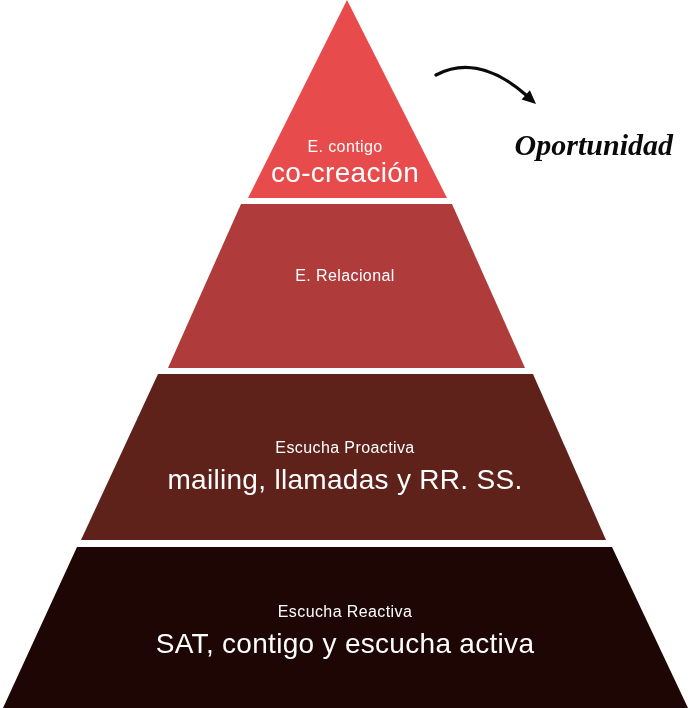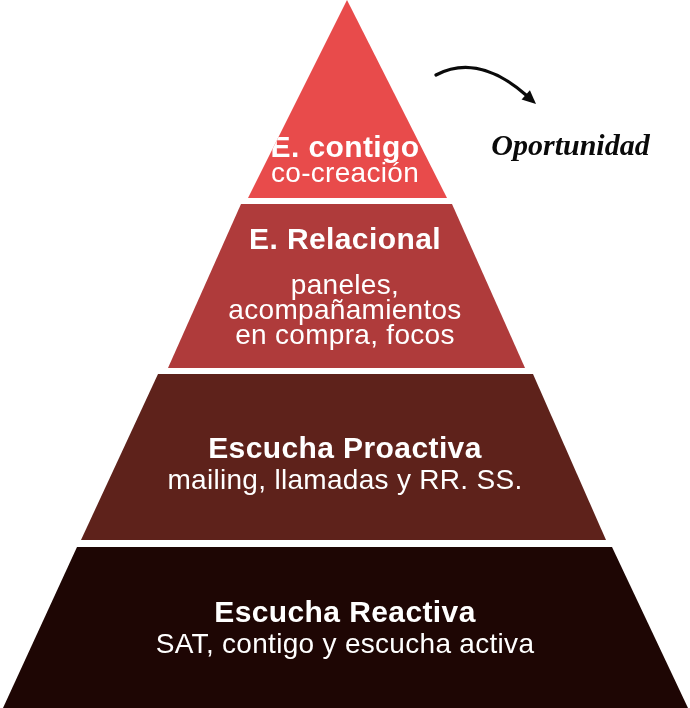--- a/index.html
+++ b/index.html
@@ -21,22 +21,22 @@
     width: 690px;
     display: flex;
     flex-direction: column;
     align-items: center;
     justify-content: center;
     text-align: center;
     color: var(--text-color, #ffffff);
     box-sizing: border-box;
   }
   .level .title {
-    font-weight: 700;
-    font-size: 30px;
+    font-weight: 400;
+    font-size: 16px;
     line-height: 26px;
     letter-spacing: 0.4px;
   }
   .level .subtitle {
     font-weight: 400;
     font-size: 28px;
     line-height: 25px;
     letter-spacing: 0.3px;
     white-space: pre-line;
   }
@@ -81,44 +81,41 @@
     stroke-linecap: round;
   }
   .curved-arrow polygon {
     fill: var(--ink-color, #000000);
   }
   .annotation {
     position: absolute;
     left: 468px;
     top: 128px;
     width: 205px;
-    text-align: center;
+    text-align: right;
     font-family: "Liberation Serif", "DejaVu Serif", serif;
     font-style: italic;
     font-weight: 600;
     font-size: 30px;
     line-height: 34px;
     color: var(--ink-color, #000000);
   }
 </style>
 </head>
 <body>
 
 <div class="stage">
 
   <div class="level level-1" style="background: rgb(232, 75, 75);">
     <div class="title">E. contigo</div>
     <div class="subtitle">co-creación</div>
   </div>
 
   <div class="level level-2" style="background: rgb(175, 59, 59);">
     <div class="title">E. Relacional</div>
-    <div class="subtitle">paneles,
-acompañamientos
-en compra, focos</div>
   </div>
 
   <div class="level level-3" style="background: rgb(94, 34, 27);">
     <div class="title">Escucha Proactiva</div>
     <div class="subtitle">mailing, llamadas y RR. SS.</div>
   </div>
 
   <div class="level level-4" style="background: rgb(30, 6, 4);">
     <div class="title">Escucha Reactiva</div>
     <div class="subtitle">SAT, contigo y escucha activa</div>

